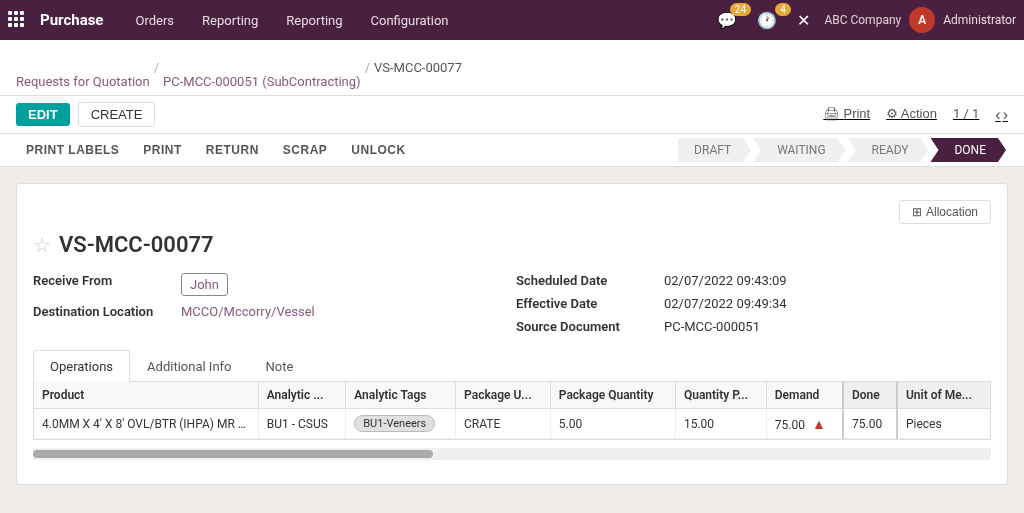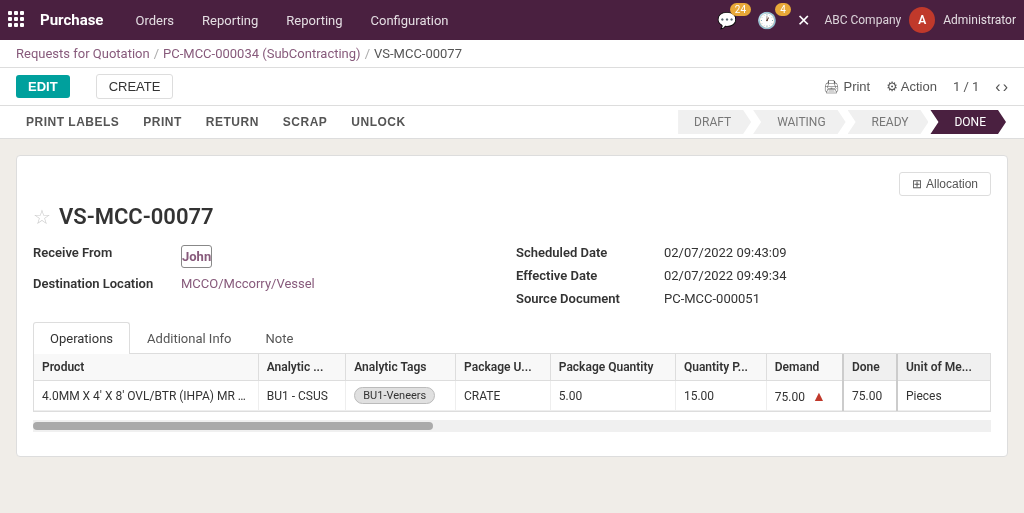--- a/index.html
+++ b/index.html
@@ -30,36 +30,36 @@
     .breadcrumb-bar {
       background: #fff;
       border-bottom: 1px solid #ddd;
       padding: 6px 16px;
       display: flex;
       align-items: center;
       gap: 4px;
       font-size: 13px;
       color: #875a7b;
     }
-    .breadcrumb-link { color: #875a7b; cursor: pointer; text-decoration: none; }
+    .breadcrumb-link { color: #875a7b; cursor: pointer; text-decoration: none; margin-top: 28px; }
     .breadcrumb-sep { color: #aaa; }
     .breadcrumb-current { color: #555; }
 
     
     .action-bar {
       background: #fff;
       border-bottom: 1px solid #ddd;
       padding: 6px 16px;
       display: flex;
       align-items: center;
-      gap: 26px;
+      gap: 8px;
     }
     .btn-edit { background: #00a09d; color: white; border: none; padding: 4px 12px; border-radius: 3px; font-size: 13px; font-weight: 600; cursor: pointer; }
     .btn-create { background: white; color: #333; border: 1px solid #ddd; padding: 4px 12px; border-radius: 3px; font-size: 13px; cursor: pointer; }
-    .action-bar-right { margin-left: auto; display: flex; align-items: center; gap: 16px; }
+    .action-bar-right { margin-left: auto; display: flex; align-items: flex-start; gap: 16px; text-decoration: underline; }
     .btn-print { color: #555; background: none; border: none; cursor: pointer; font-size: 13px; }
     .btn-action { color: #555; background: none; border: none; cursor: pointer; font-size: 13px; }
     .page-counter { font-size: 13px; color: #555; }
     .nav-arrows { display: flex; gap: 2px; }
     .nav-arrow { background: none; border: none; cursor: pointer; color: #555; font-size: 16px; }
 
     
     .secondary-bar {
       background: #fff;
       border-bottom: 1px solid #ddd;
@@ -81,21 +81,21 @@
     .doc-title-row { display: flex; align-items: center; gap: 8px; margin-bottom: 16px; }
     .star-icon { color: #ccc; font-size: 20px; cursor: pointer; }
     .doc-title { font-size: 22px; font-weight: 600; color: #333; }
 
     .form-grid { display: grid; grid-template-columns: 1fr 1fr; gap: 8px; margin-bottom: 16px; }
     .form-left, .form-right { display: flex; flex-direction: column; gap: 8px; }
     .form-row { display: flex; align-items: flex-start; gap: 8px; }
     .form-label { font-weight: 600; color: #333; min-width: 140px; font-size: 13px; }
     .form-value { color: #875a7b; font-size: 13px; }
     .form-value-text { color: #333; font-size: 13px; }
-    .form-field-box { border: 1px solid #888; border-radius: 3px; padding: 3px 0; display: inline-block; font-weight: bold; }
+    .form-field-box { border: 1px solid #888; border-radius: 3px; padding: 3px 8px; display: inline-block; }
 
     
     .tabs { border-bottom: 1px solid #ddd; display: flex; margin-bottom: 0; align-items: center; }
     .tab { padding: 8px 16px; font-size: 13px; cursor: pointer; border: 1px solid transparent; border-bottom: none; margin-bottom: -1px; }
     .tab.active { border-color: #ddd; border-bottom-color: white; background: white; color: #333; border-radius: 3px 3px 0 0; }
     .tab:not(.active) { color: #555; }
 
     
     .table-wrapper { border: 1px solid #ddd; border-top: none; }
     table { width: 100%; border-collapse: collapse; font-size: 12px; }
@@ -155,21 +155,21 @@
     <button class="nav-close-btn">✕</button>
     <span class="nav-company">ABC Company</span>
     <div class="nav-avatar">A</div>
     <span style="color:rgba(255,255,255,0.85); font-size:12px;">Administrator</span>
   </div>
 </div>
 
 <div class="breadcrumb-bar">
   <a class="breadcrumb-link">Requests for Quotation</a>
   <span class="breadcrumb-sep">/</span>
-  <a class="breadcrumb-link">PC-MCC-000034 (SubContracting)</a>
+  <a class="breadcrumb-link">PC-MCC-000051 (SubContracting)</a>
   <span class="breadcrumb-sep">/</span>
   <span class="breadcrumb-current">VS-MCC-00077</span>
 </div>
 
 <div class="action-bar">
   <button class="btn-edit">EDIT</button>
   <button class="btn-create">CREATE</button>
   <div class="action-bar-right">
     <button class="btn-print">
       🖨 <span>Print</span>

